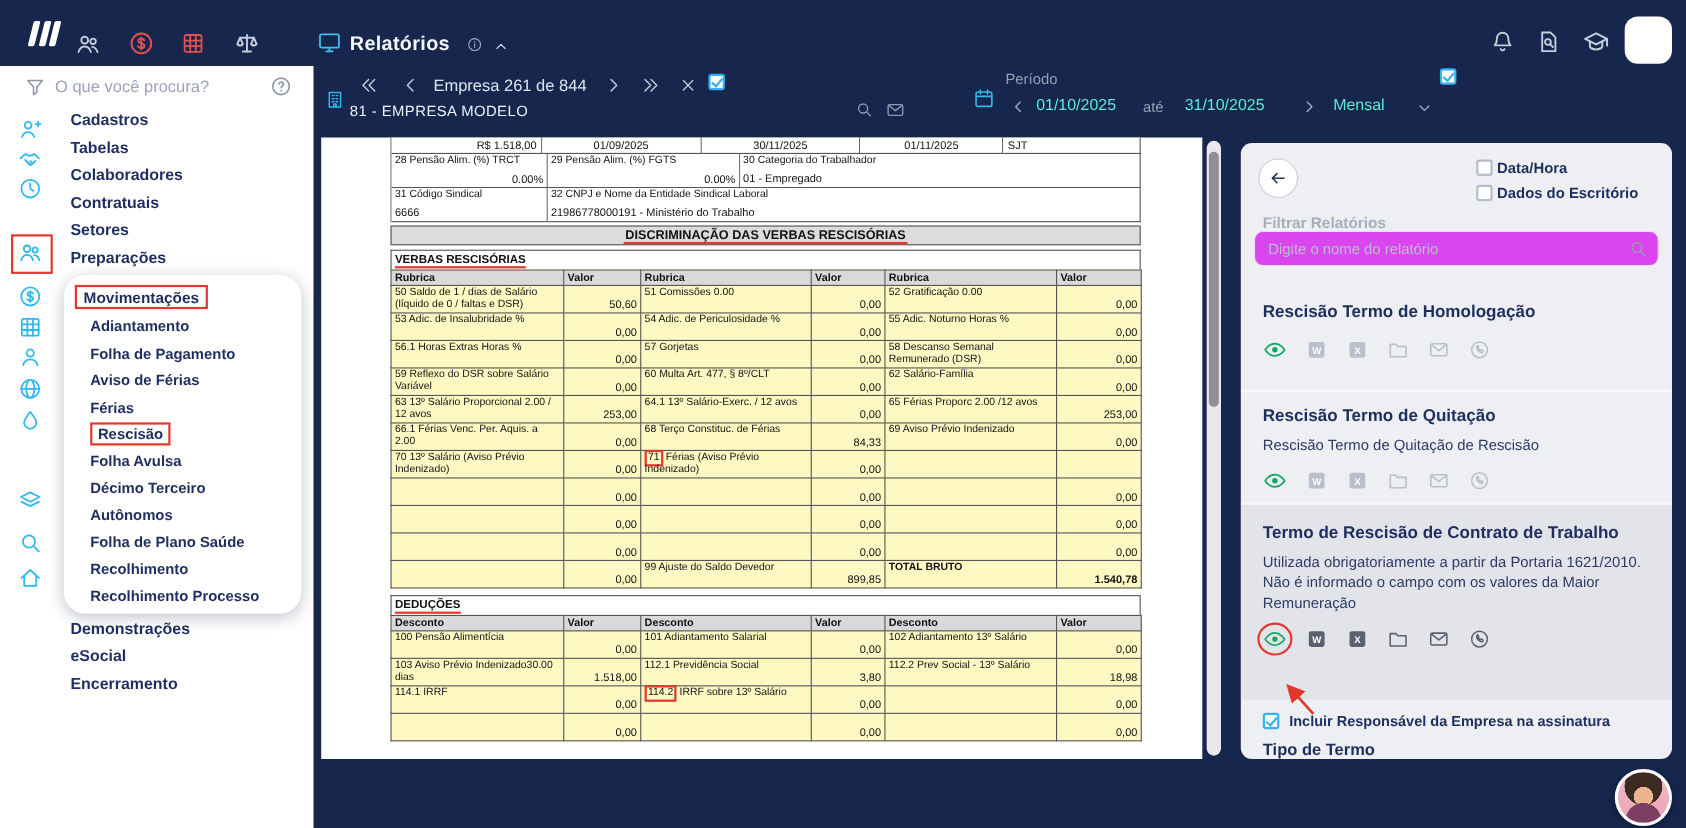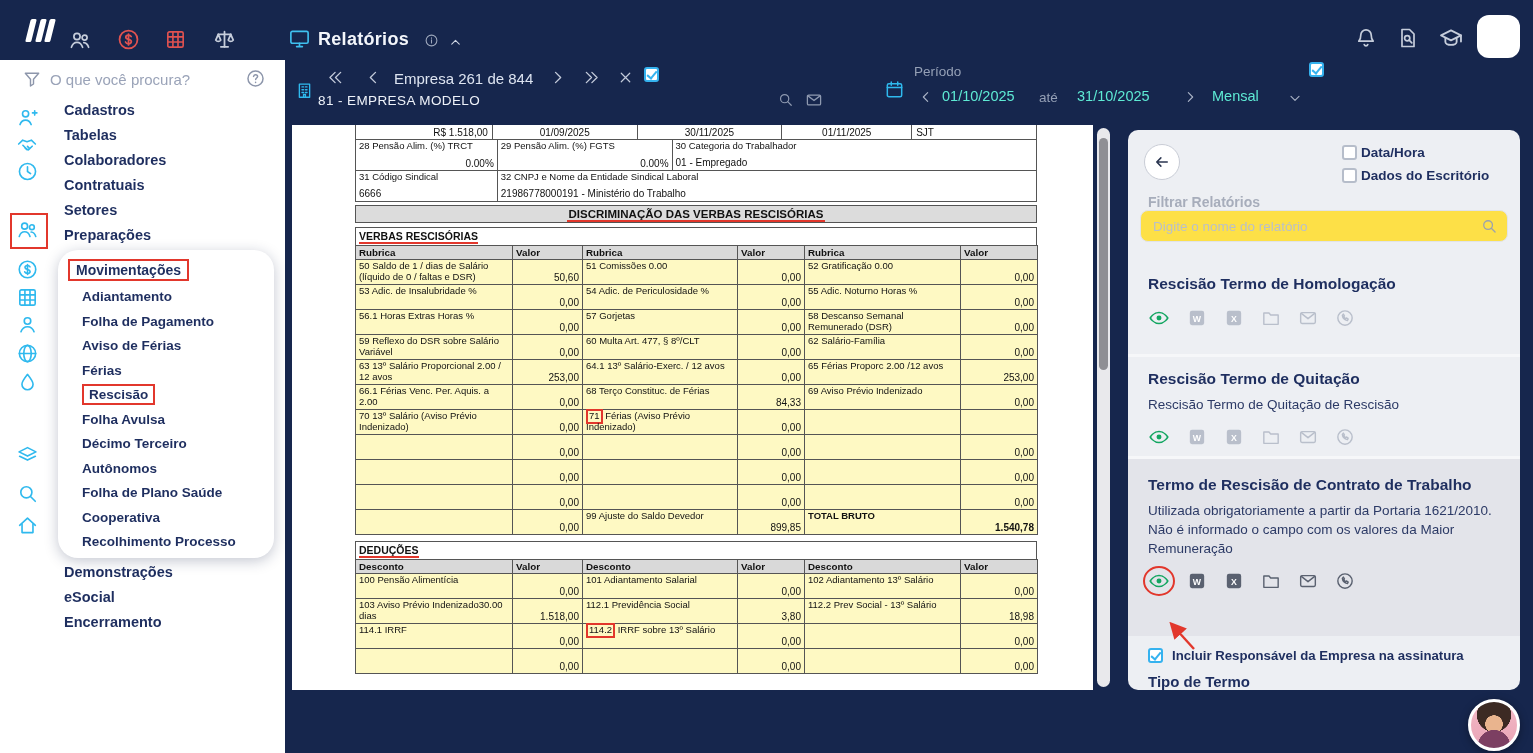--- a/index.html
+++ b/index.html
@@ -68,21 +68,21 @@
   .hl-red{display:inline-block;border:2px solid var(--red);padding:0 1px;margin:-2px 0;}
   .doc-scrollbar{position:absolute;left:1097px;top:128px;width:13px;height:559px;background:#e9e9ec;border-radius:7px;z-index:1;cursor:pointer;}
   .doc-scrollbar .thumb{position:absolute;left:2px;top:10px;width:9px;height:232px;background:#8f8f94;border-radius:5px;}
 
   
   .right-panel{position:absolute;left:1128px;top:130px;width:392px;height:560px;background:#edeff3;border-radius:10px;z-index:2;overflow:hidden;}
   .back-btn{position:absolute;left:16px;top:14px;width:36px;height:36px;border-radius:50%;background:#fff;border:1px solid #c9cdd6;color:#2a3550;display:flex;align-items:center;justify-content:center;cursor:pointer;padding:8px;}
   .rp-check{position:absolute;display:flex;align-items:center;gap:4px;}
   .rp-check-label{font-size:13.5px;font-weight:600;color:var(--ink);}
   .filter-label{position:absolute;left:20px;top:64px;font-size:14px;font-weight:700;color:#a7adbb;}
-  .filter-input{position:absolute;left:12px;top:80px;width:368px;height:32px;background:#fde047;border:1px solid #e1e3e9;border-radius:8px;padding:0 36px 0 12px;font-size:13.5px;color:#333;font-family:inherit;outline:none;}
+  .filter-input{position:absolute;left:12px;top:80px;width:368px;height:32px;background:#d946ef;border:1px solid #e1e3e9;border-radius:8px;padding:0 36px 0 12px;font-size:13.5px;color:#333;font-family:inherit;outline:none;}
   .filter-input::placeholder{color:#b9bfca;}
   .filter-search-ico{position:absolute;left:352px;top:87px;width:18px;height:18px;color:#9aa1af;}
   .reports-list{position:absolute;left:0;top:128px;width:392px;}
   .report-card{position:relative;padding:0 20px;border-top:3px solid #f6f7f9;overflow:visible;cursor:pointer;}
   .report-card:first-child{border-top:none;}
   .report-card.selected{background:#e3e4ea;}
   .report-title{font-size:15.5px;font-weight:700;color:var(--ink);max-width:335px;line-height:1.35;}
   .report-subtitle{margin-top:5px;font-size:13.5px;color:#2c3a66;line-height:1.42;max-width:352px;}
   .report-icons{display:flex;gap:17px;align-items:center;color:#b9bfcb;margin-top:12px;}
   .selected .report-icons{color:#5a6170;}
@@ -265,21 +265,21 @@
   <div id="submenu-items">
       <div class="submenu-item">Adiantamento</div>
       <div class="submenu-item">Folha de Pagamento</div>
       <div class="submenu-item">Aviso de Férias</div>
       <div class="submenu-item">Férias</div>
       <div class="submenu-item"><span class="red-outline">Rescisão</span></div>
       <div class="submenu-item">Folha Avulsa</div>
       <div class="submenu-item">Décimo Terceiro</div>
       <div class="submenu-item">Autônomos</div>
       <div class="submenu-item">Folha de Plano Saúde</div>
-      <div class="submenu-item">Cooperativa</div>
+      <div class="submenu-item">Recolhimento</div>
       <div class="submenu-item">Recolhimento Processo</div>
     </div>
 </div>
 
 
 <span class="ico" style="left:295px;top:81px;width:19px;height:19px;color:var(--cyan)">
     <svg viewBox="0 0 24 24" fill="none" stroke="currentColor" stroke-width="1.7" stroke-linecap="round" stroke-linejoin="round">
       <rect x="5.5" y="4" width="13" height="16.5"></rect>
       <path d="M8.8 7.5h2m2.4 0h2m-6.4 3.5h2m2.4 0h2m-6.4 3.5h2m2.4 0h2M10.8 20.5v-3.4h2.4v3.4"></path>
     </svg>

